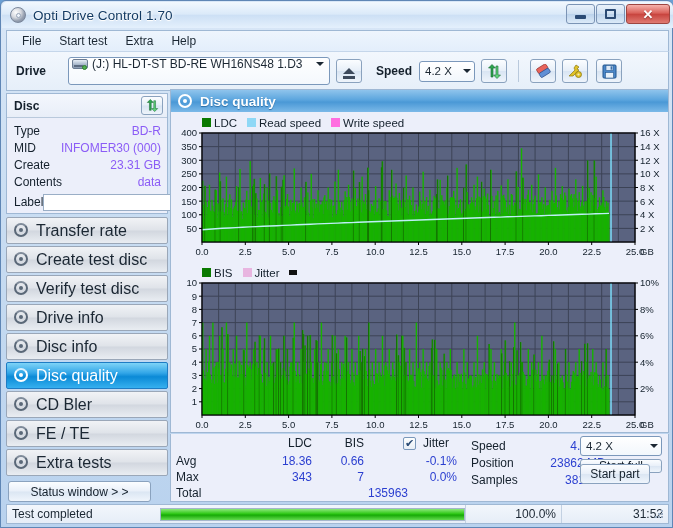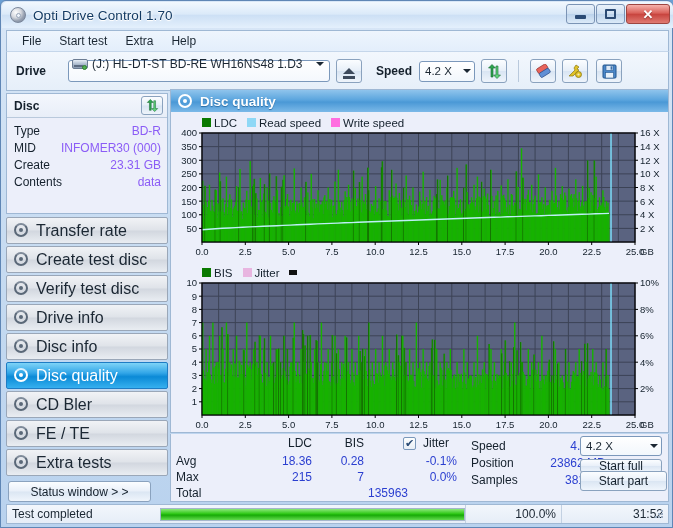--- a/index.html
+++ b/index.html
@@ -62,21 +62,21 @@
   
   .toolbar{
     position:absolute;left:5px;top:50px;width:663px;height:40px;
     background:linear-gradient(180deg,#f2f7fd 0%,#e6eff9 100%);
     border:1px solid #9fb8d4;border-top:1px solid #c5d6ea;box-sizing:border-box;
     display:flex;align-items:center;
   }
   .lbl-bold{font-weight:bold;color:#14202c;font-size:12px;}
   .drive-label{margin-left:9px;width:52px;}
   .drive-combo{
-    height:22px;flex:0 0 auto;width:262px;
+    height:28px;flex:0 0 auto;width:262px;
     background:linear-gradient(180deg,#ffffff 0%,#f4f8fd 100%);
     border:1px solid #7b98bb;border-radius:3px;box-sizing:border-box;
     display:flex;align-items:center;padding:0 2px 14px 3px;position:relative;
   }
   .drv-ico{width:16px;height:14px;position:relative;margin-right:4px;flex:0 0 16px;}
   .drv-ico .body{position:absolute;left:0;top:2px;width:16px;height:10px;border-radius:2px;
     background:linear-gradient(180deg,#e8eef6 0%,#aab9cc 55%,#8d9db3 100%);border:1px solid #6c7c92;box-sizing:border-box;}
   .drv-ico .slot{position:absolute;left:2px;top:8px;width:9px;height:2px;background:#5d6c82;}
   .drv-ico .led{position:absolute;right:1px;bottom:1px;width:5px;height:5px;border-radius:50%;background:#4fae4f;border:1px solid #2f7d2f;box-sizing:border-box;}
   .combo-text{font-size:12px;color:#1b2733;white-space:nowrap;overflow:hidden;}
@@ -323,20 +323,27 @@
         <span class="k">MID</span>
         <span class="v">INFOMER30 (000)</span>
       </div>
       <div class="drow">
         <span class="k">Create</span>
         <span class="v">23.31 GB</span>
       </div>
       <div class="drow">
         <span class="k">Contents</span>
         <span class="v">data</span>
+      </div>
+      <div class="label-row">
+        <span class="k">Label</span>
+        <input class="label-input" type="text" value="" style="">
+        <div class="disc-btn">
+          <div class="cd-glyph"></div>
+        </div>
       </div>
     </div>
   </div>
 
   <div class="navlist">
     <div class="navitem">
       <div class="navicon">
           <div class="ring"></div>
           <div class="dot"></div>
         </div>
@@ -1692,25 +1699,25 @@
     <div style="position:absolute;left:85px;top:2px;width:56px;text-align:right;" class="sk">LDC</div>
     <div style="position:absolute;left:147px;top:2px;width:46px;text-align:right;" class="sk">BIS</div>
 
     <div style="position:absolute;left:232px;top:3px;" class="chk">
       <span class="tick">✔</span>
     </div>
     <div style="position:absolute;left:252px;top:2px;" class="sk">Jitter</div>
 
     <div style="position:absolute;left:5px;top:20px;" class="sk">Avg</div>
     <div style="position:absolute;left:85px;top:20px;width:56px;text-align:right;" class="sv">18.36</div>
-    <div style="position:absolute;left:147px;top:20px;width:46px;text-align:right;" class="sv">0.28</div>
+    <div style="position:absolute;left:147px;top:20px;width:46px;text-align:right;" class="sv">0.66</div>
     <div style="position:absolute;left:228px;top:20px;width:58px;text-align:right;" class="sv">-0.1%</div>
 
     <div style="position:absolute;left:5px;top:36px;" class="sk">Max</div>
-    <div style="position:absolute;left:85px;top:36px;width:56px;text-align:right;" class="sv">215</div>
+    <div style="position:absolute;left:85px;top:36px;width:56px;text-align:right;" class="sv">343</div>
     <div style="position:absolute;left:147px;top:36px;width:46px;text-align:right;" class="sv">7</div>
     <div style="position:absolute;left:228px;top:36px;width:58px;text-align:right;" class="sv">0.0%</div>
 
     <div style="position:absolute;left:5px;top:52px;" class="sk">Total</div>
     <div style="position:absolute;left:53px;top:52px;width:88px;text-align:center;margin-top:47px;" class="sv">7008534</div>
     <div style="position:absolute;left:135px;top:52px;width:58px;text-align:right;padding-left:44px;" class="sv">135963</div>
 
     <div style="position:absolute;left:300px;top:5px;" class="sk">Speed</div>
     <div style="position:absolute;left:356px;top:5px;width:78px;text-align:right;" class="sv">4.22 X</div>
     <div style="position:absolute;left:300px;top:22px;" class="sk">Position</div>
@@ -1718,21 +1725,21 @@
     <div style="position:absolute;left:300px;top:39px;" class="sk">Samples</div>
     <div style="position:absolute;left:356px;top:39px;width:78px;text-align:right;" class="sv">381781</div>
 
     <div style="position:absolute;left:409px;top:2px;width:82px;height:20px;background:linear-gradient(180deg,#ffffff 0%,#f2f7fc 100%);border:1px solid #7b98bb;border-radius:3px;box-sizing:border-box;display:flex;align-items:center;padding-left:5px;font-size:11.5px;color:#1b2733;">
       <span>4.2 X</span>
       <div class="combo-arrow">
           <div class="caret"></div>
         </div>
     </div>
     <div class="btn-std" style="position:absolute;left:409px;top:25px;width:82px;height:14px;">Start full</div>
-    <div class="btn-std" style="position:absolute;left:409px;top:37px;width:87px;height:20px;">Start part</div>
+    <div class="btn-std" style="position:absolute;left:409px;top:30px;width:70px;height:20px;">Start part</div>
   </div>
 
   <div class="statusbar">
     <div class="sb-text">Test completed</div>
     <div class="progress">
       <div class="fill" id="progfill" style="width: 100%;"></div>
     </div>
     <div class="sb-cell" style="width:90px;">100.0%</div>
     <div class="sb-cell" style="flex:1;">31:52</div>
     <div class="grip">

